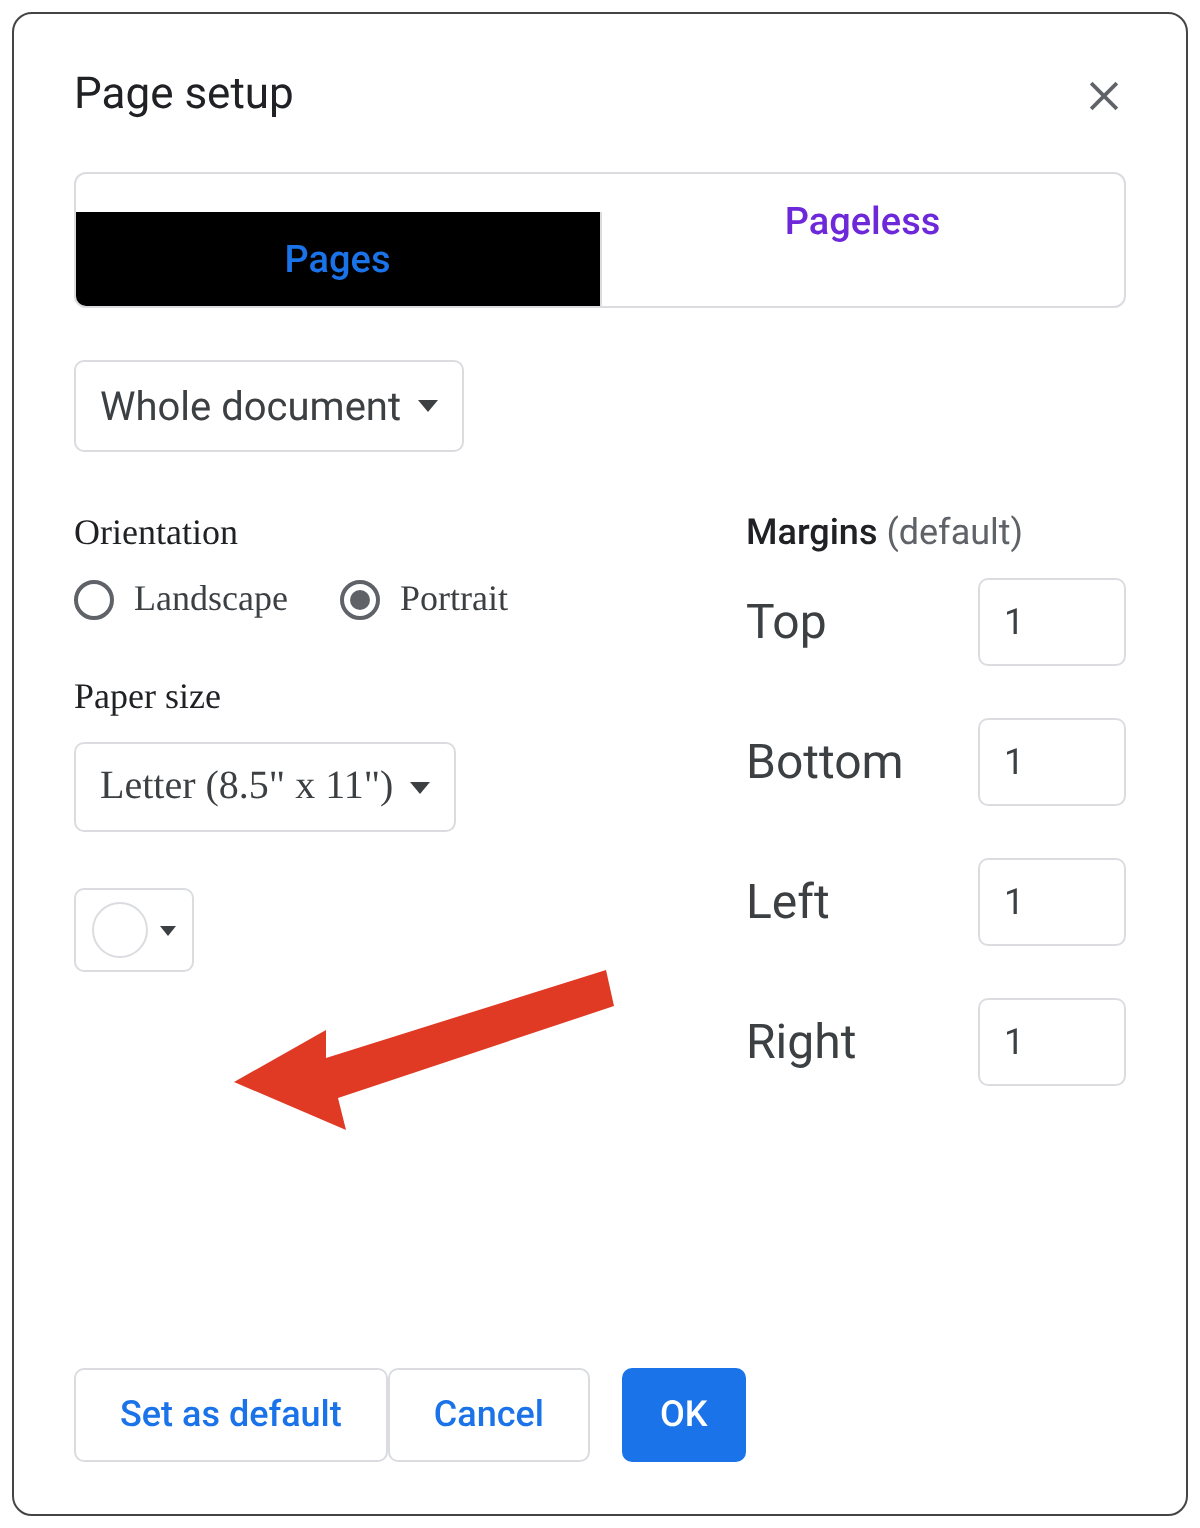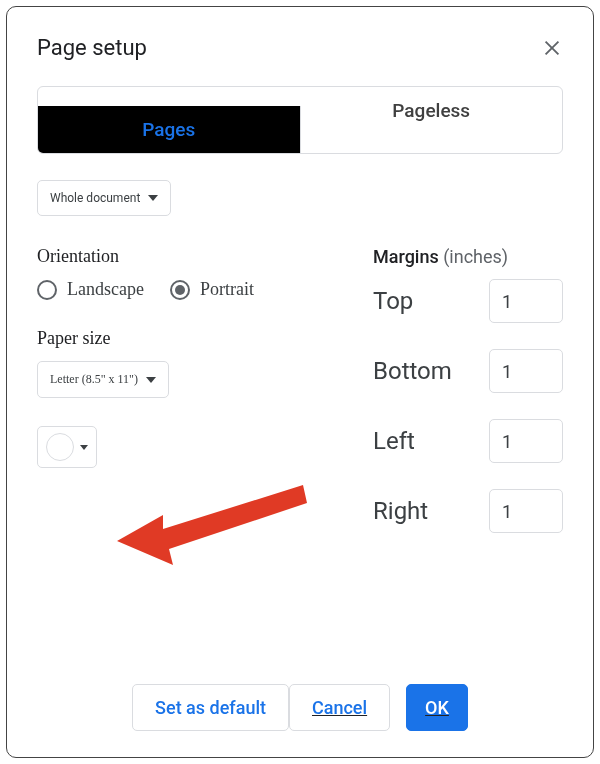--- a/index.html
+++ b/index.html
@@ -23,37 +23,37 @@
   .close-icon { width:22px; height:22px; color:#5f6368; cursor:pointer; }
   .close-icon svg { width:100%; height:100%; display:block; }
 
   .tabs {
     display:flex; margin-top:26px;
     border:1px solid #dadce0; border-radius:6px; overflow:hidden;
   }
   .tab {
     flex:1; text-align:center; padding:12px 0;
     font-size:19px; font-weight:500; cursor:pointer;
-    color:#404040;
+    color:#6d28d9;
   }
   .tab.active {
     background:#000000; color:#1a73e8;
     border-right:1px solid #dadce0;
     margin-top:19px;
   }
 
   .section-label { font-size:18px; font-weight:500; color:#202124; margin:0 0 12px 0; }
   .gray { color:#5f6368; font-weight:400; }
 
   .apply-to-section { margin-top:26px; }
 
   .dropdown {
     display:inline-flex; align-items:center; gap:8px;
     border:1px solid #dadce0; border-radius:5px;
-    padding:10px 12px; font-size:12px; color:#3c4043;
+    padding:10px 12px; font-size:20px; color:#3c4043;
     cursor:pointer;
   }
   .caret {
     width:0; height:0;
     border-left:5px solid transparent;
     border-right:5px solid transparent;
     border-top:6px solid #3c4043;
   }
 
   .columns { display:flex; margin-top:30px; gap:20px; }
@@ -92,29 +92,29 @@
   .margin-row { display:flex; align-items:center; justify-content:space-between; margin-bottom:26px; }
   .margin-label { font-size:24px; color:#3c4043; }
   .margin-input {
     width:74px; height:44px; border:1px solid #dadce0; border-radius:5px;
     font-size:18px; color:#3c4043; padding:0 12px;
     font-family:inherit;
   }
 
   .footer {
     position:absolute; left:30px; right:30px; bottom:26px;
-    display:flex; align-items:center; justify-content:center;
+    display:flex; align-items:center; justify-content:flex-start;
   }
   .btn {
     border:1px solid #dadce0; border-radius:5px;
     padding:12px 22px; font-size:18px; font-weight:500;
     cursor:pointer; background:#fff; color:#1a73e8;
   }
   .btn-primary { background:#1a73e8; color:#fff; border-color:#1a73e8; padding:12px 18px; }
-  .footer-right { display:flex; gap:16px;text-decoration:underline; }
+  .footer-right { display:flex; gap:16px; }
 
   .arrow-annotation {
     position:absolute;
     left:110px; top:476px;
     pointer-events:none;
   }
 </style>
 </head>
 <body>
 
@@ -172,21 +172,21 @@
           <span class="color-swatch"></span>
           <span class="mini-caret"></span>
         </div>
       </div>
 
     </div>
 
     <div class="col-right">
       <div class="section-label">
         <span>Margins</span>
-        <span class="gray">(inches)</span>
+        <span class="gray">(default)</span>
       </div>
 
       <div class="margin-row">
         <span class="margin-label">Top</span>
         <input class="margin-input" value="1" style="">
       </div>
       <div class="margin-row">
         <span class="margin-label">Bottom</span>
         <input class="margin-input" value="1" style="">
       </div>

